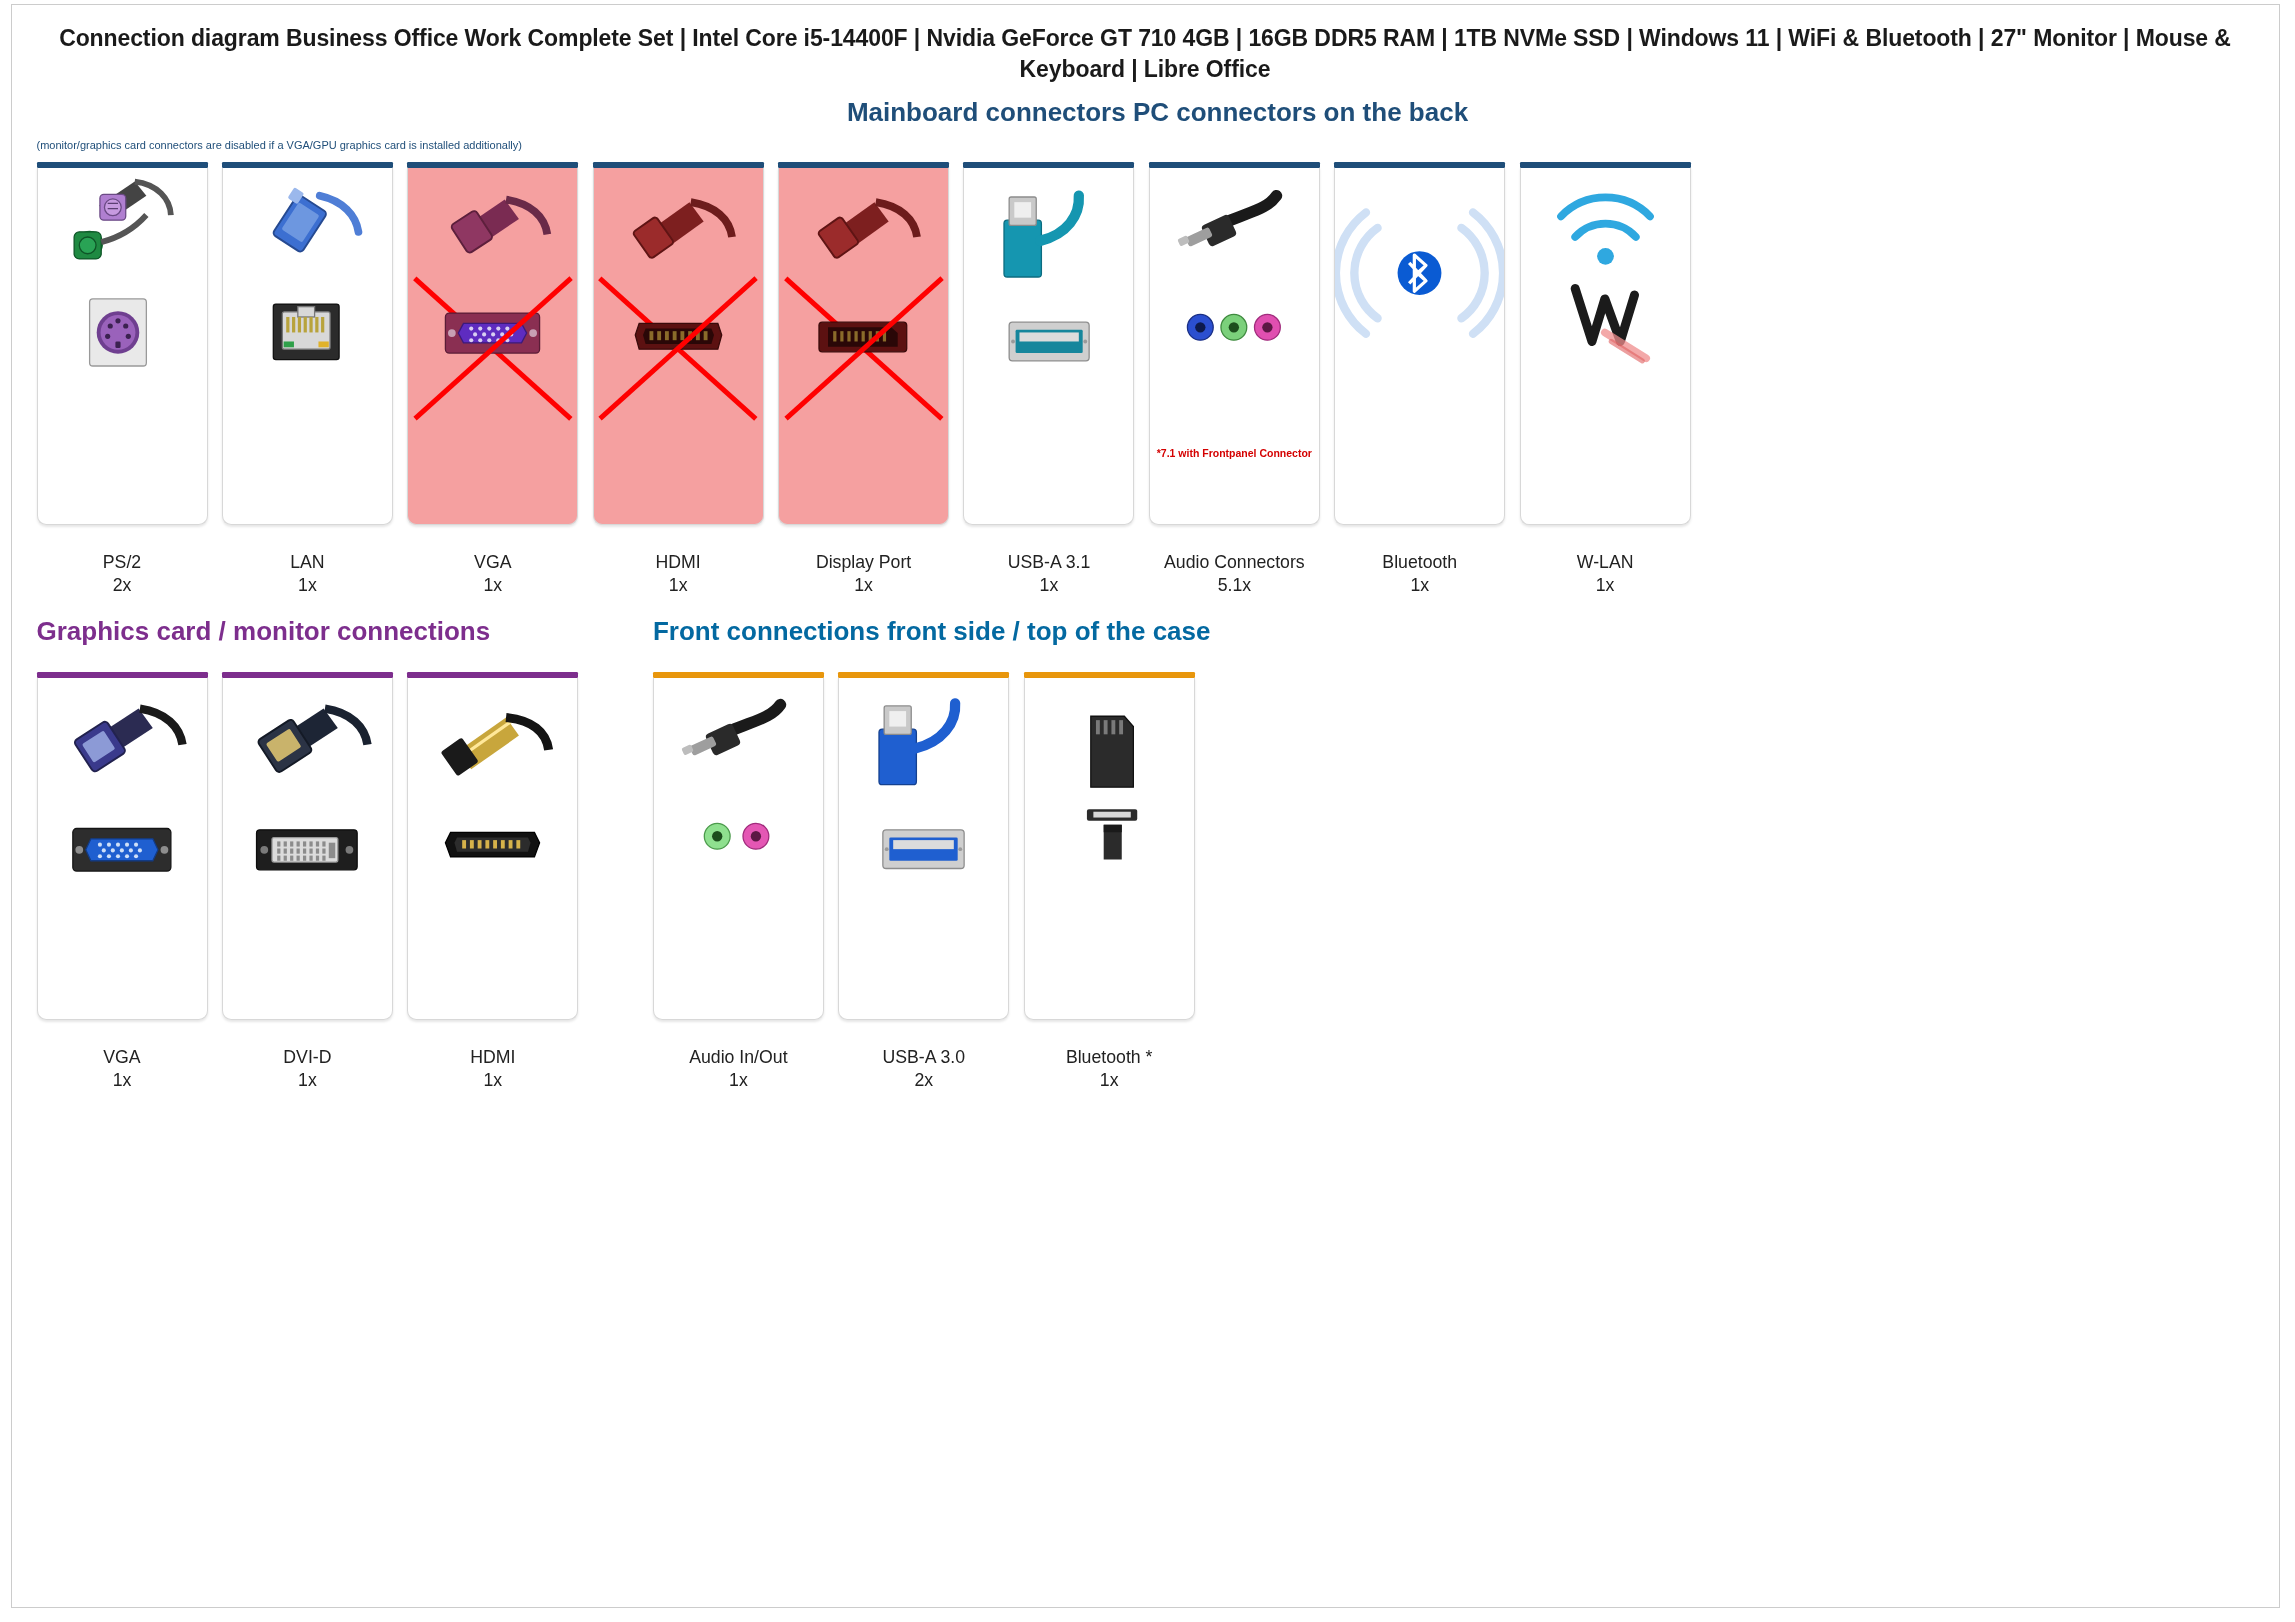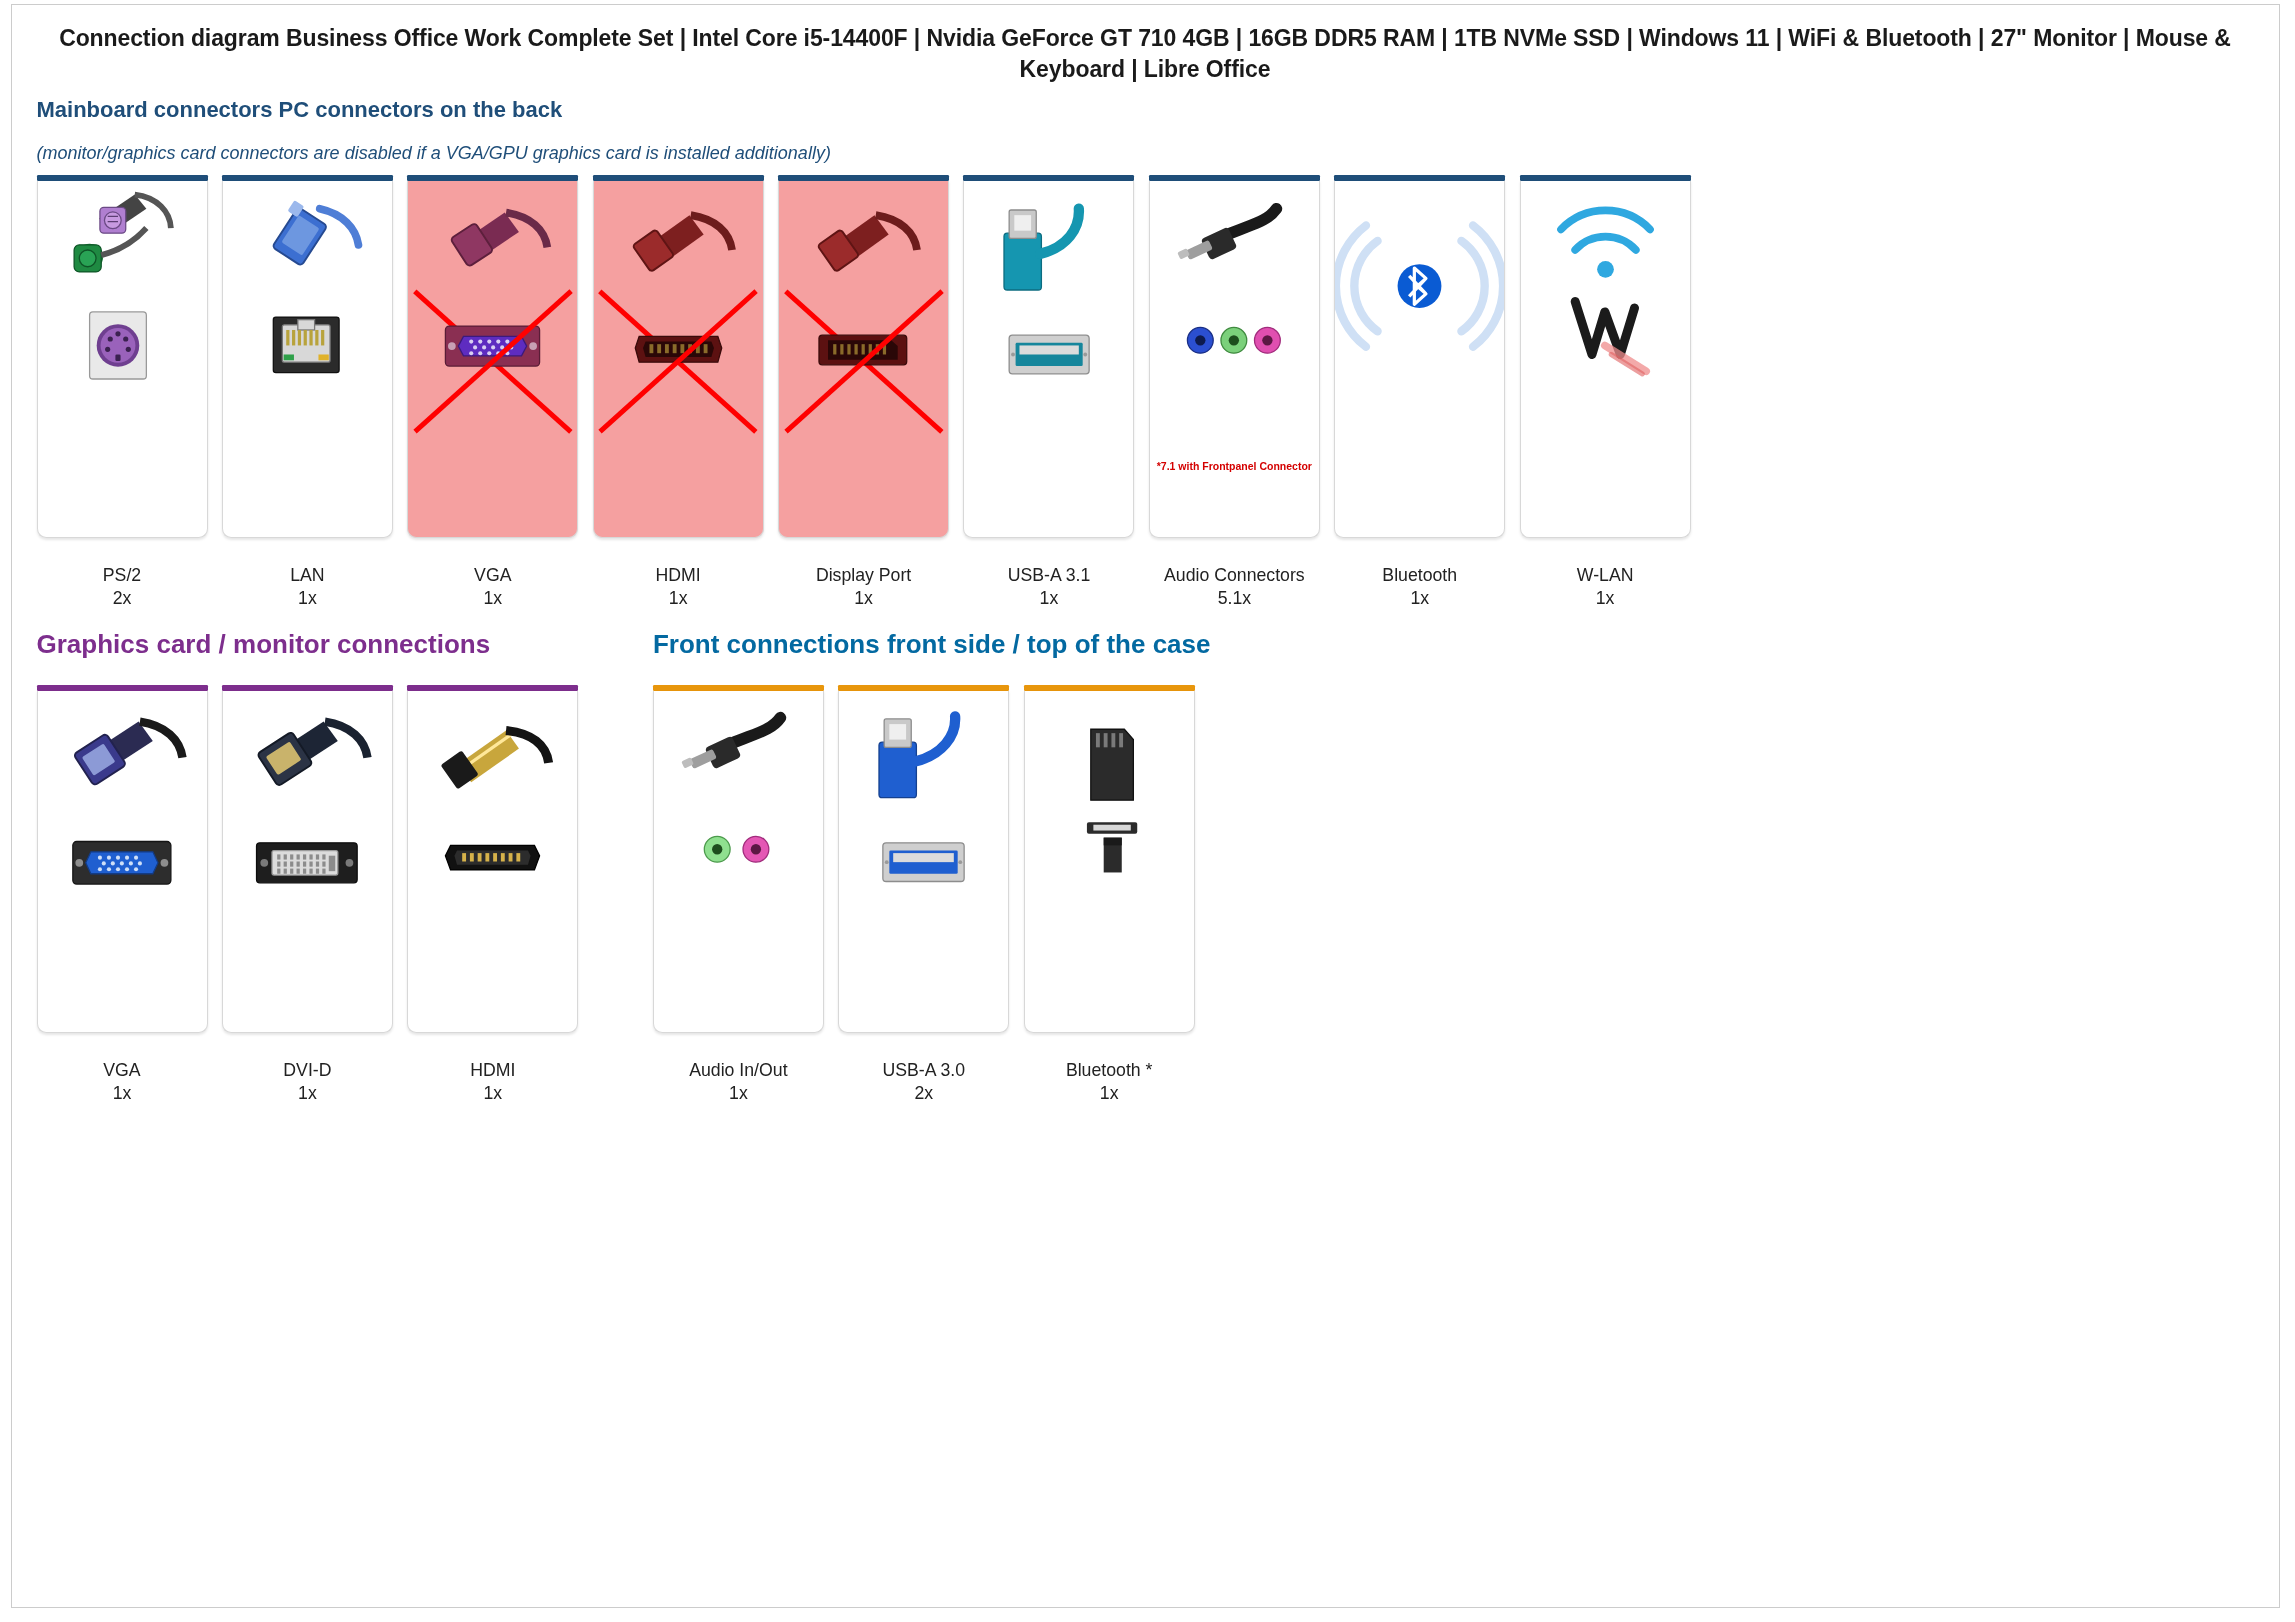--- a/index.html
+++ b/index.html
@@ -31,30 +31,30 @@
     color: #1a1a1a;
     line-height: 1.35;
     padding: 18.3px 39px 0 39px;
     letter-spacing: -0.1px;
   }
   .section {
     margin-top: 11.8px;
     padding-left: 25px;
   }
   .section-head {
-    font-size: 22px;
+    font-size: 26px;
     font-weight: bold;
     color: #1f4e79;
     margin: 0;
+    text-align: center;
   }
   .section-sub {
-    font-size: 18px;
-    font-style: italic;
+    font-size: 11px;
     color: #1f4e79;
-    margin-top: 20px;
+    margin-top: 11px;
   }
   .row {
     display: flex;
     flex-direction: row;
     gap: 14.4px;
     margin-top: 10.5px;
     padding-left: 25px;
   }
   .cardwrap {
     width: 171px;

